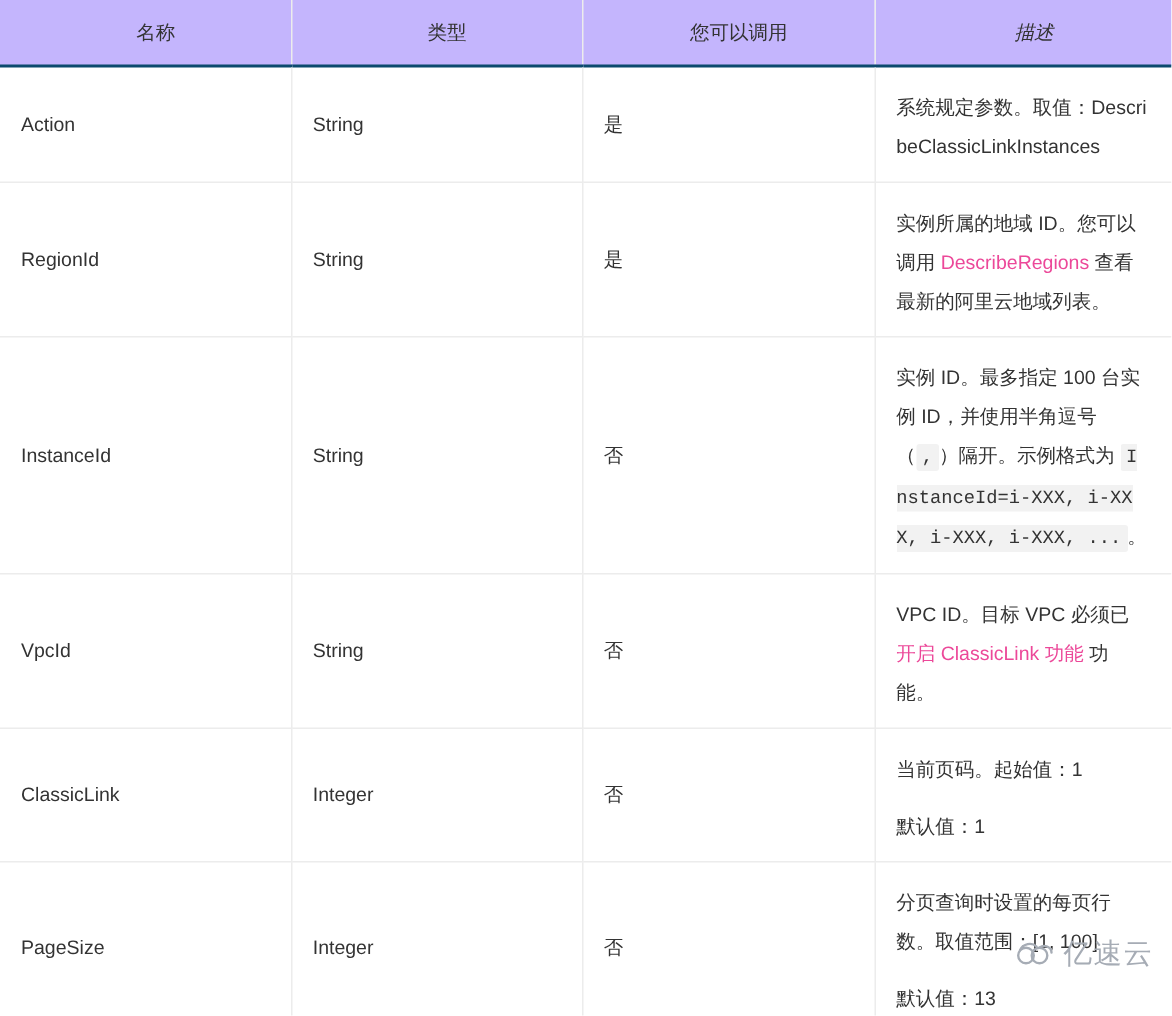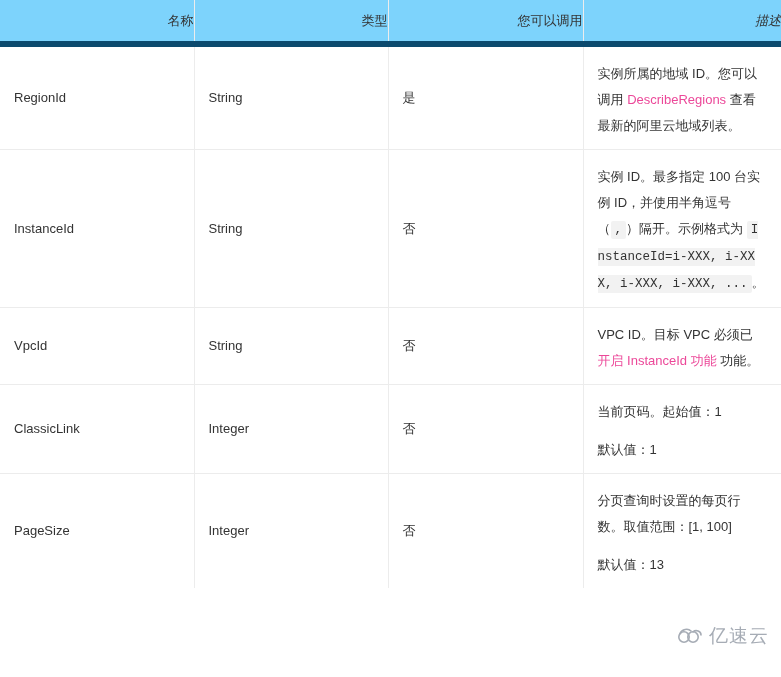--- a/index.html
+++ b/index.html
@@ -22,28 +22,28 @@
     table-layout: fixed;
     font-size: 13px;
   }
 
   .api-table col.c-name  { width: 194px; }
   .api-table col.c-type  { width: 194px; }
   .api-table col.c-req   { width: 195px; }
   .api-table col.c-desc  { width: 198px; }
 
   .api-table thead th {
-    background: #7dd3fc;
-    text-align: right;
+    background: #c4b5fd;
+    text-align: center;
     font-weight: normal;
     color: #333333;
     font-size: 13px;
     height: 44px;
     padding: 0 0 0 14px;
-    border-bottom: 6px solid #0c4a6e;
+    border-bottom: 2px solid #0c4a6e;
     border-right: 1px solid #ececec;
     vertical-align: middle;
     box-sizing: border-box;
   }
   .api-table thead th:last-child { border-right: none; font-style: italic; }
 
   .api-table tbody td {
     border-bottom: 1px solid #ececec;
     border-right: 1px solid #ececec;
     vertical-align: middle;
@@ -111,41 +111,49 @@
   <thead>
     <tr>
       <th>名称</th>
       <th>类型</th>
       <th>您可以调用</th>
       <th>描述</th>
     </tr>
   </thead>
   <tbody id="table-body">
       <tr>
+        <td>Action</td>
+        <td>String</td>
+        <td>是</td>
+        <td class="desc">
+          <p><span>系统规定参数。取值：DescribeClassicLinkInstances</span></p>
+        </td>
+      </tr>
+      <tr>
         <td>RegionId</td>
         <td>String</td>
         <td>是</td>
         <td class="desc">
           <p><span>实例所属的地域 ID。您可以调用 </span><a class="doc-link" href="#">DescribeRegions</a><span> 查看最新的阿里云地域列表。</span></p>
         </td>
       </tr>
       <tr>
         <td>InstanceId</td>
         <td>String</td>
         <td>否</td>
         <td class="desc">
           <p><span>实例 ID。最多指定 100 台实例 ID，并使用半角逗号（</span><code class="inline-code">,</code><span>）隔开。示例格式为 </span><code class="inline-code">InstanceId=i-XXX, i-XXX, i-XXX, i-XXX, ...</code><span>。</span></p>
         </td>
       </tr>
       <tr>
         <td>VpcId</td>
         <td>String</td>
         <td>否</td>
         <td class="desc">
-          <p><span>VPC ID。目标 VPC 必须已</span><a class="doc-link" href="#">开启 InstanceId 功能</a><span> 功能。</span></p>
+          <p><span>VPC ID。目标 VPC 必须已</span><a class="doc-link" href="#">开启 ClassicLink 功能</a><span> 功能。</span></p>
         </td>
       </tr>
       <tr>
         <td>ClassicLink</td>
         <td>Integer</td>
         <td>否</td>
         <td class="desc">
           <p>当前页码。起始值：1</p>
           <p>默认值：1</p>
         </td>

